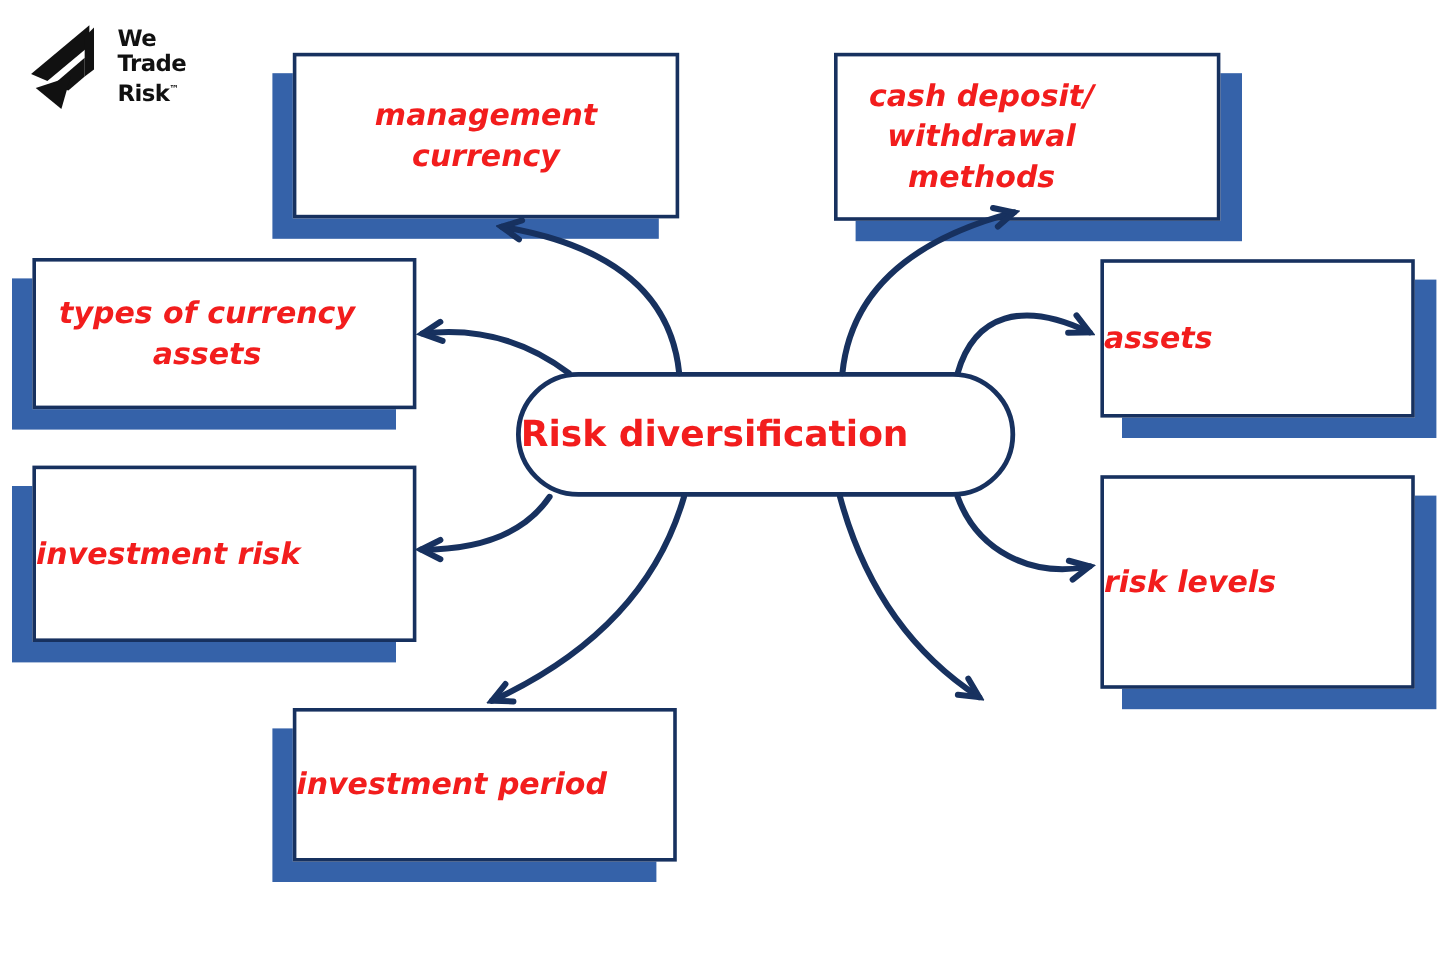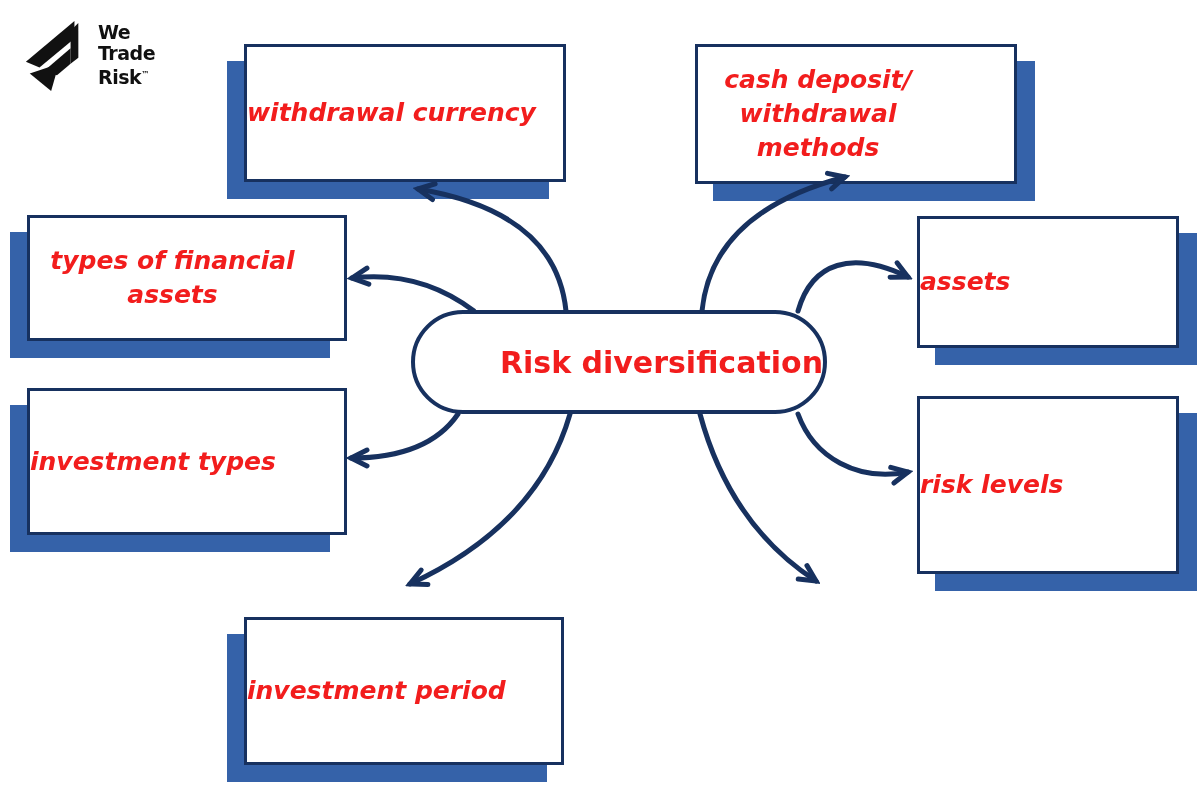--- a/index.html
+++ b/index.html
@@ -31,25 +31,25 @@
     z-index:3;pointer-events:none;
   }
   .arrows path.link{
     fill:none;
     stroke:var(--navy,#17315f);
     stroke-width:5;
     stroke-linecap:round;
   }
   
   .center-pill{
-    position:absolute;left:411px;top:310px;width:416px;height:104px;
+    position:absolute;left:430px;top:310px;width:416px;height:104px;
     background:#fff;
     border:4px solid var(--navy,#17315f);
     border-radius:56px;
-    display:flex;align-items:center;justify-content:flex-end;
+    display:flex;align-items:center;justify-content:flex-start;
     z-index:2;box-sizing:border-box;
   }
   .center-pill .pill-label{
     color:var(--red,#f21d1d);
     font-weight:bold;font-size:30px;
     white-space:nowrap;
   }
   
   .node{
     position:absolute;
@@ -104,41 +104,41 @@
     <path class="link" d="M 798 414 C 814 458 858 482 908 472" marker-end="url(#vhead)"></path>
     <path class="link" d="M 570 414 Q 538 525 410 584" marker-end="url(#vhead)"></path>
     <path class="link" d="M 700 414 Q 730 525 816 581" marker-end="url(#vhead)"></path>
   </svg>
 
   <div class="center-pill">
     <span class="pill-label">Risk diversification</span>
   </div>
 
   <div class="node shadow-left" style="left:244px;top:44px;width:322px;height:138px">
-    <span class="node-label">withdrawal currency</span>
+    <span class="node-label">management currency</span>
   </div>
 
   <div class="node shadow-right" style="left:695px;top:44px;width:322px;height:140px">
     <span class="node-label label-narrow">cash deposit/ withdrawal methods</span>
   </div>
 
   <div class="node shadow-left" style="left:27px;top:215px;width:320px;height:126px">
-    <span class="node-label label-mid">types of financial assets</span>
+    <span class="node-label label-mid">types of currency assets</span>
   </div>
 
   <div class="node shadow-right" style="left:917px;top:216px;width:262px;height:132px">
     <span class="node-label">assets</span>
   </div>
 
   <div class="node shadow-left" style="left:27px;top:388px;width:320px;height:147px">
-    <span class="node-label">investment types</span>
+    <span class="node-label">investment risk</span>
   </div>
 
   <div class="node shadow-right" style="left:917px;top:396px;width:262px;height:178px">
     <span class="node-label">risk levels</span>
   </div>
 
-  <div class="node shadow-left" style="left:244px;top:617px;width:320px;height:148px">
+  <div class="node shadow-left" style="left:244px;top:590px;width:320px;height:128px">
     <span class="node-label">investment period</span>
   </div>
 
 
 </div>
 
 </body></html>

